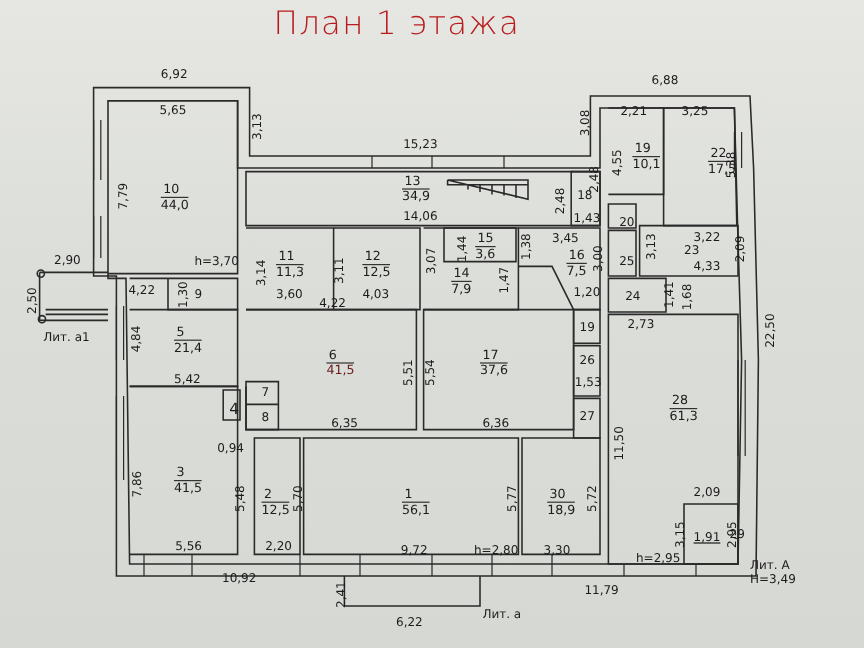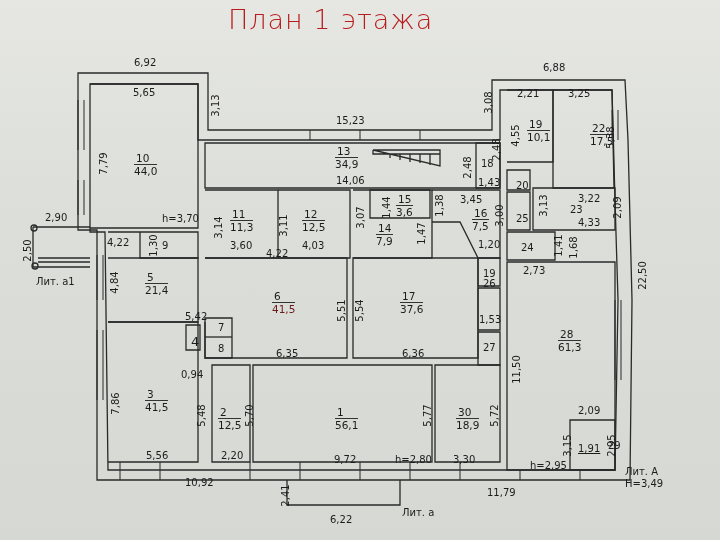--- a/index.html
+++ b/index.html
@@ -140,21 +140,21 @@
   </div>
 <div class="room red" style="left:272px;top:290px;">
     <span class="num">6</span>
     <span class="area">41,5</span>
   </div>
 <div class="room" style="left:400px;top:290px;">
     <span class="num">17</span>
     <span class="area">37,6</span>
   </div>
 <div class="t" style="left:483px;top:268px;">19</div>
-<div class="t" style="left:483px;top:278px;">26</div>
+<div class="t" style="left:483px;top:295px;">26</div>
 <div class="t" style="left:483px;top:342px;">27</div>
 <div class="room" style="left:558px;top:328px;">
     <span class="num">28</span>
     <span class="area">61,3</span>
   </div>
 <div class="t" style="left:588px;top:440px;margin-left:20px;">29</div>
 <div class="t" style="left:191px;top:336px;font-size:13px;">4</div>
 <div class="t" style="left:218px;top:322px;">7</div>
 <div class="t" style="left:218px;top:343px;">8</div>
 <div class="room" style="left:145px;top:388px;">
@@ -208,21 +208,21 @@
 <div class="t v" style="left:547px;top:240px;">1,41</div>
 <div class="t v" style="left:562px;top:242px;">1,68</div>
 <div class="t" style="left:523px;top:265px;">2,73</div>
 <div class="t v" style="left:628px;top:270px;">22,50</div>
 <div class="t" style="left:45px;top:212px;">2,90</div>
 <div class="t v" style="left:16px;top:245px;">2,50</div>
 <div class="t" style="left:36px;top:276px;">Лит. а1</div>
 <div class="t" style="left:107px;top:237px;">4,22</div>
 <div class="t v" style="left:142px;top:240px;">1,30</div>
 <div class="t v" style="left:103px;top:277px;">4,84</div>
-<div class="t" style="left:145px;top:311px;margin-left:40px;">5,42</div>
+<div class="t" style="left:145px;top:311px;">5,42</div>
 <div class="t" style="left:266px;top:248px;">4,22</div>
 <div class="t v" style="left:330px;top:305px;">5,51</div>
 <div class="t v" style="left:348px;top:305px;">5,54</div>
 <div class="t" style="left:276px;top:348px;">6,35</div>
 <div class="t" style="left:402px;top:348px;">6,36</div>
 <div class="t" style="left:479px;top:314px;">1,53</div>
 <div class="t v" style="left:502px;top:364px;">11,50</div>
 <div class="t" style="left:181px;top:369px;">0,94</div>
 <div class="t v" style="left:104px;top:398px;">7,86</div>
 <div class="t v" style="left:190px;top:410px;">5,48</div>

